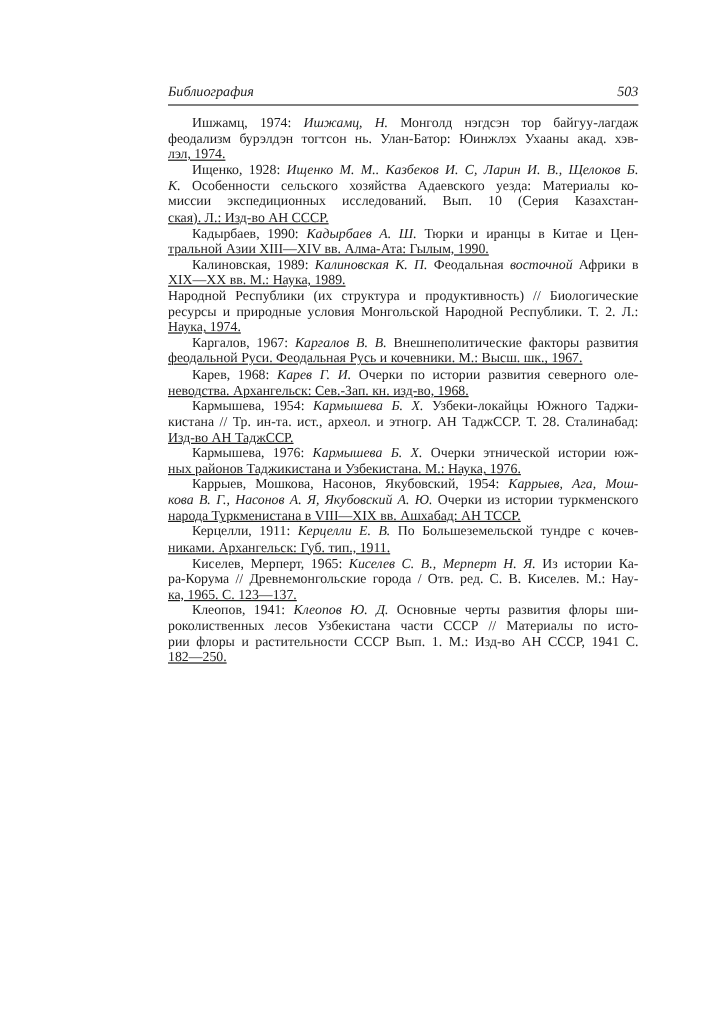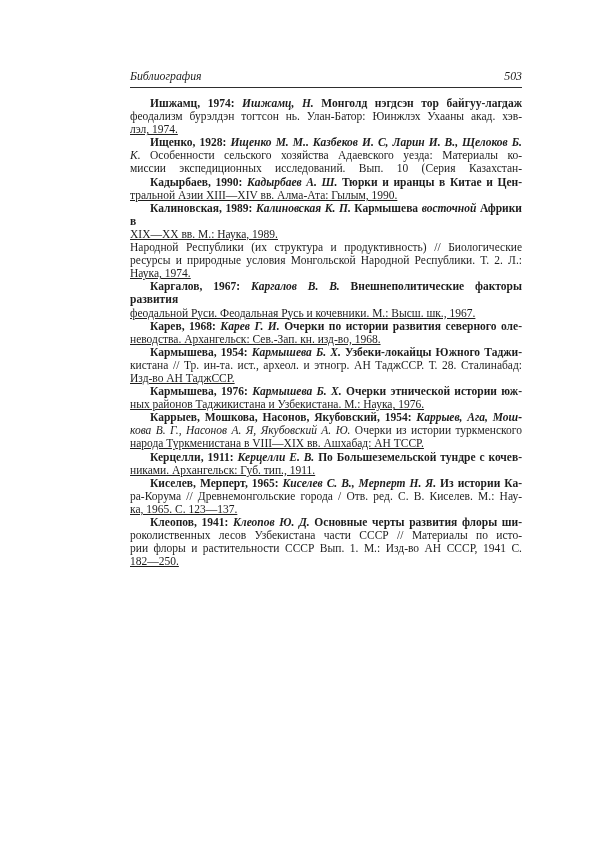--- a/index.html
+++ b/index.html
@@ -11,21 +11,21 @@
     height: 849px;
     background: #ffffff;
     position: relative;
     overflow: hidden;
     font-family: "Liberation Serif", "DejaVu Serif", serif;
     color: #1d1d1d;
     -webkit-font-smoothing: antialiased;
   }
   .page-block {
     position: absolute;
-    left: 130px;
+    left: 140px;
     top: 69px;
     width: 392px;
   }
   .hdr {
     display: flex;
     justify-content: space-between;
     align-items: baseline;
     font-style: italic;
     font-size: 11.8px;
     padding-bottom: 3px;
@@ -36,48 +36,49 @@
     font-size: 11.5px;
     line-height: 13.1px;
   }
   .entry { margin: 0; padding: 0; }
   .line {
     text-align: justify;
     text-align-last: justify;
     white-space: normal;
   }
   .line.last { text-align-last: left; text-decoration: underline; }
-  .line.indent { text-indent: 20px; font-weight: bold; }
+  .line.indent { text-indent: 20px; }
   .it { font-style: italic; }
 </style>
 </head>
 <body>
 
 <div class="page-block">
   <div class="hdr">
     <span>Библиография</span>
     <span>503</span>
   </div>
   <div class="entries">
       <div class="entry">
         <div class="line indent"><span>Ишжамц, 1974: </span><span class="it">Ишжамц, Н.</span><span> Монголд нэгдсэн тор байгуу-лагдаж</span></div>
         <div class="line"><span>феодализм бурэлдэн тогтсон нь. Улан-Батор: Юинжлэх Ухааны акад. хэв-</span></div>
         <div class="line last"><span>лэл, 1974.</span></div>
       </div>
       <div class="entry">
         <div class="line indent"><span>Ищенко, 1928: </span><span class="it">Ищенко М. М.. Казбеков И. С, Ларин И. В., Щелоков Б.</span></div>
         <div class="line"><span class="it">К.</span><span> Особенности сельского хозяйства Адаевского уезда: Материалы ко-</span></div>
         <div class="line"><span>миссии экспедиционных исследований. Вып. 10 (Серия Казахстан-</span></div>
+        <div class="line last"><span>ская). Л.: Изд-во АН СССР.</span></div>
       </div>
       <div class="entry">
         <div class="line indent"><span>Кадырбаев, 1990: </span><span class="it">Кадырбаев А. Ш.</span><span> Тюрки и иранцы в Китае и Цен-</span></div>
         <div class="line last"><span>тральной Азии XIII—XIV вв. Алма-Ата: Гылым, 1990.</span></div>
       </div>
       <div class="entry">
-        <div class="line indent"><span>Калиновская, 1989: </span><span class="it">Калиновская К. П.</span><span> Кармышева </span><span class="it">восточной</span><span> Африки в</span></div>
+        <div class="line indent"><span>Калиновская, 1989: </span><span class="it">Калиновская К. П.</span><span> Феодальная </span><span class="it">восточной</span><span> Африки в</span></div>
         <div class="line last"><span>XIX—XX вв. М.: Наука, 1989.</span></div>
       </div>
       <div class="entry">
         <div class="line"><span>Народной Республики (их структура и продуктивность) // Биологические</span></div>
         <div class="line"><span>ресурсы и природные условия Монгольской Народной Республики. Т. 2. Л.:</span></div>
         <div class="line last"><span>Наука, 1974.</span></div>
       </div>
       <div class="entry">
         <div class="line indent"><span>Каргалов, 1967: </span><span class="it">Каргалов В. В.</span><span> Внешнеполитические факторы развития</span></div>
         <div class="line last"><span>феодальной Руси. Феодальная Русь и кочевники. М.: Высш. шк., 1967.</span></div>

